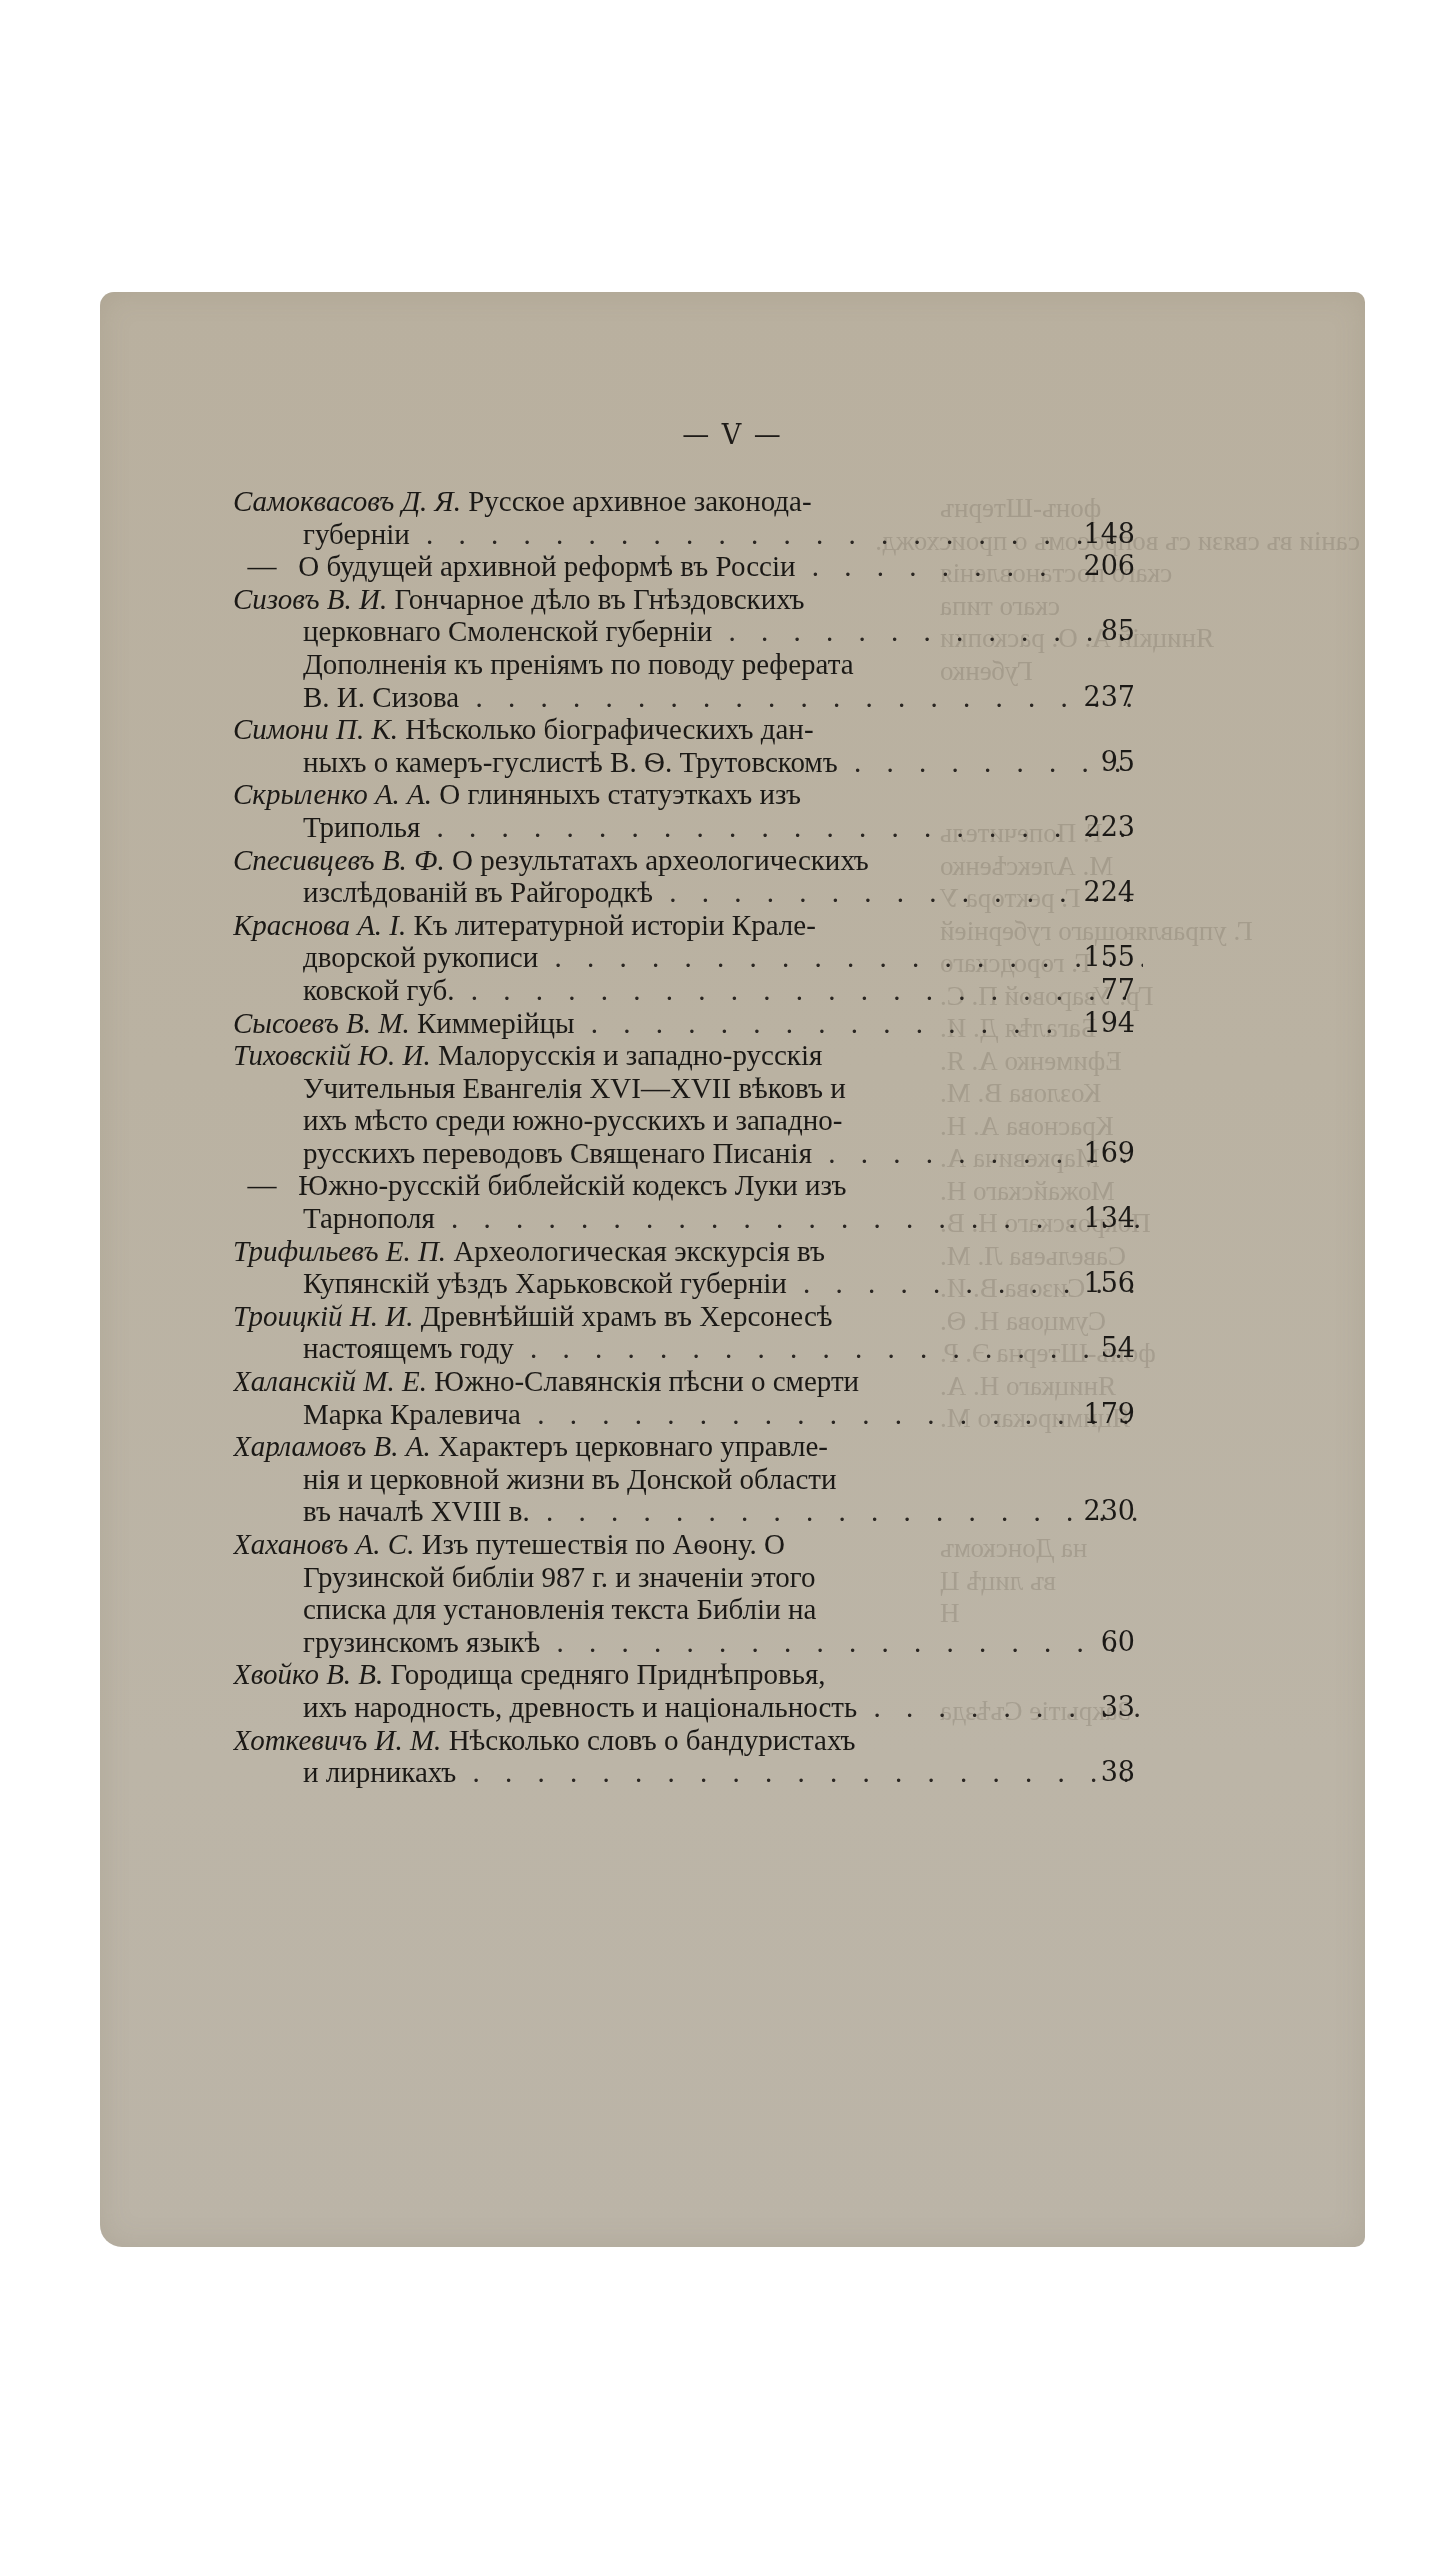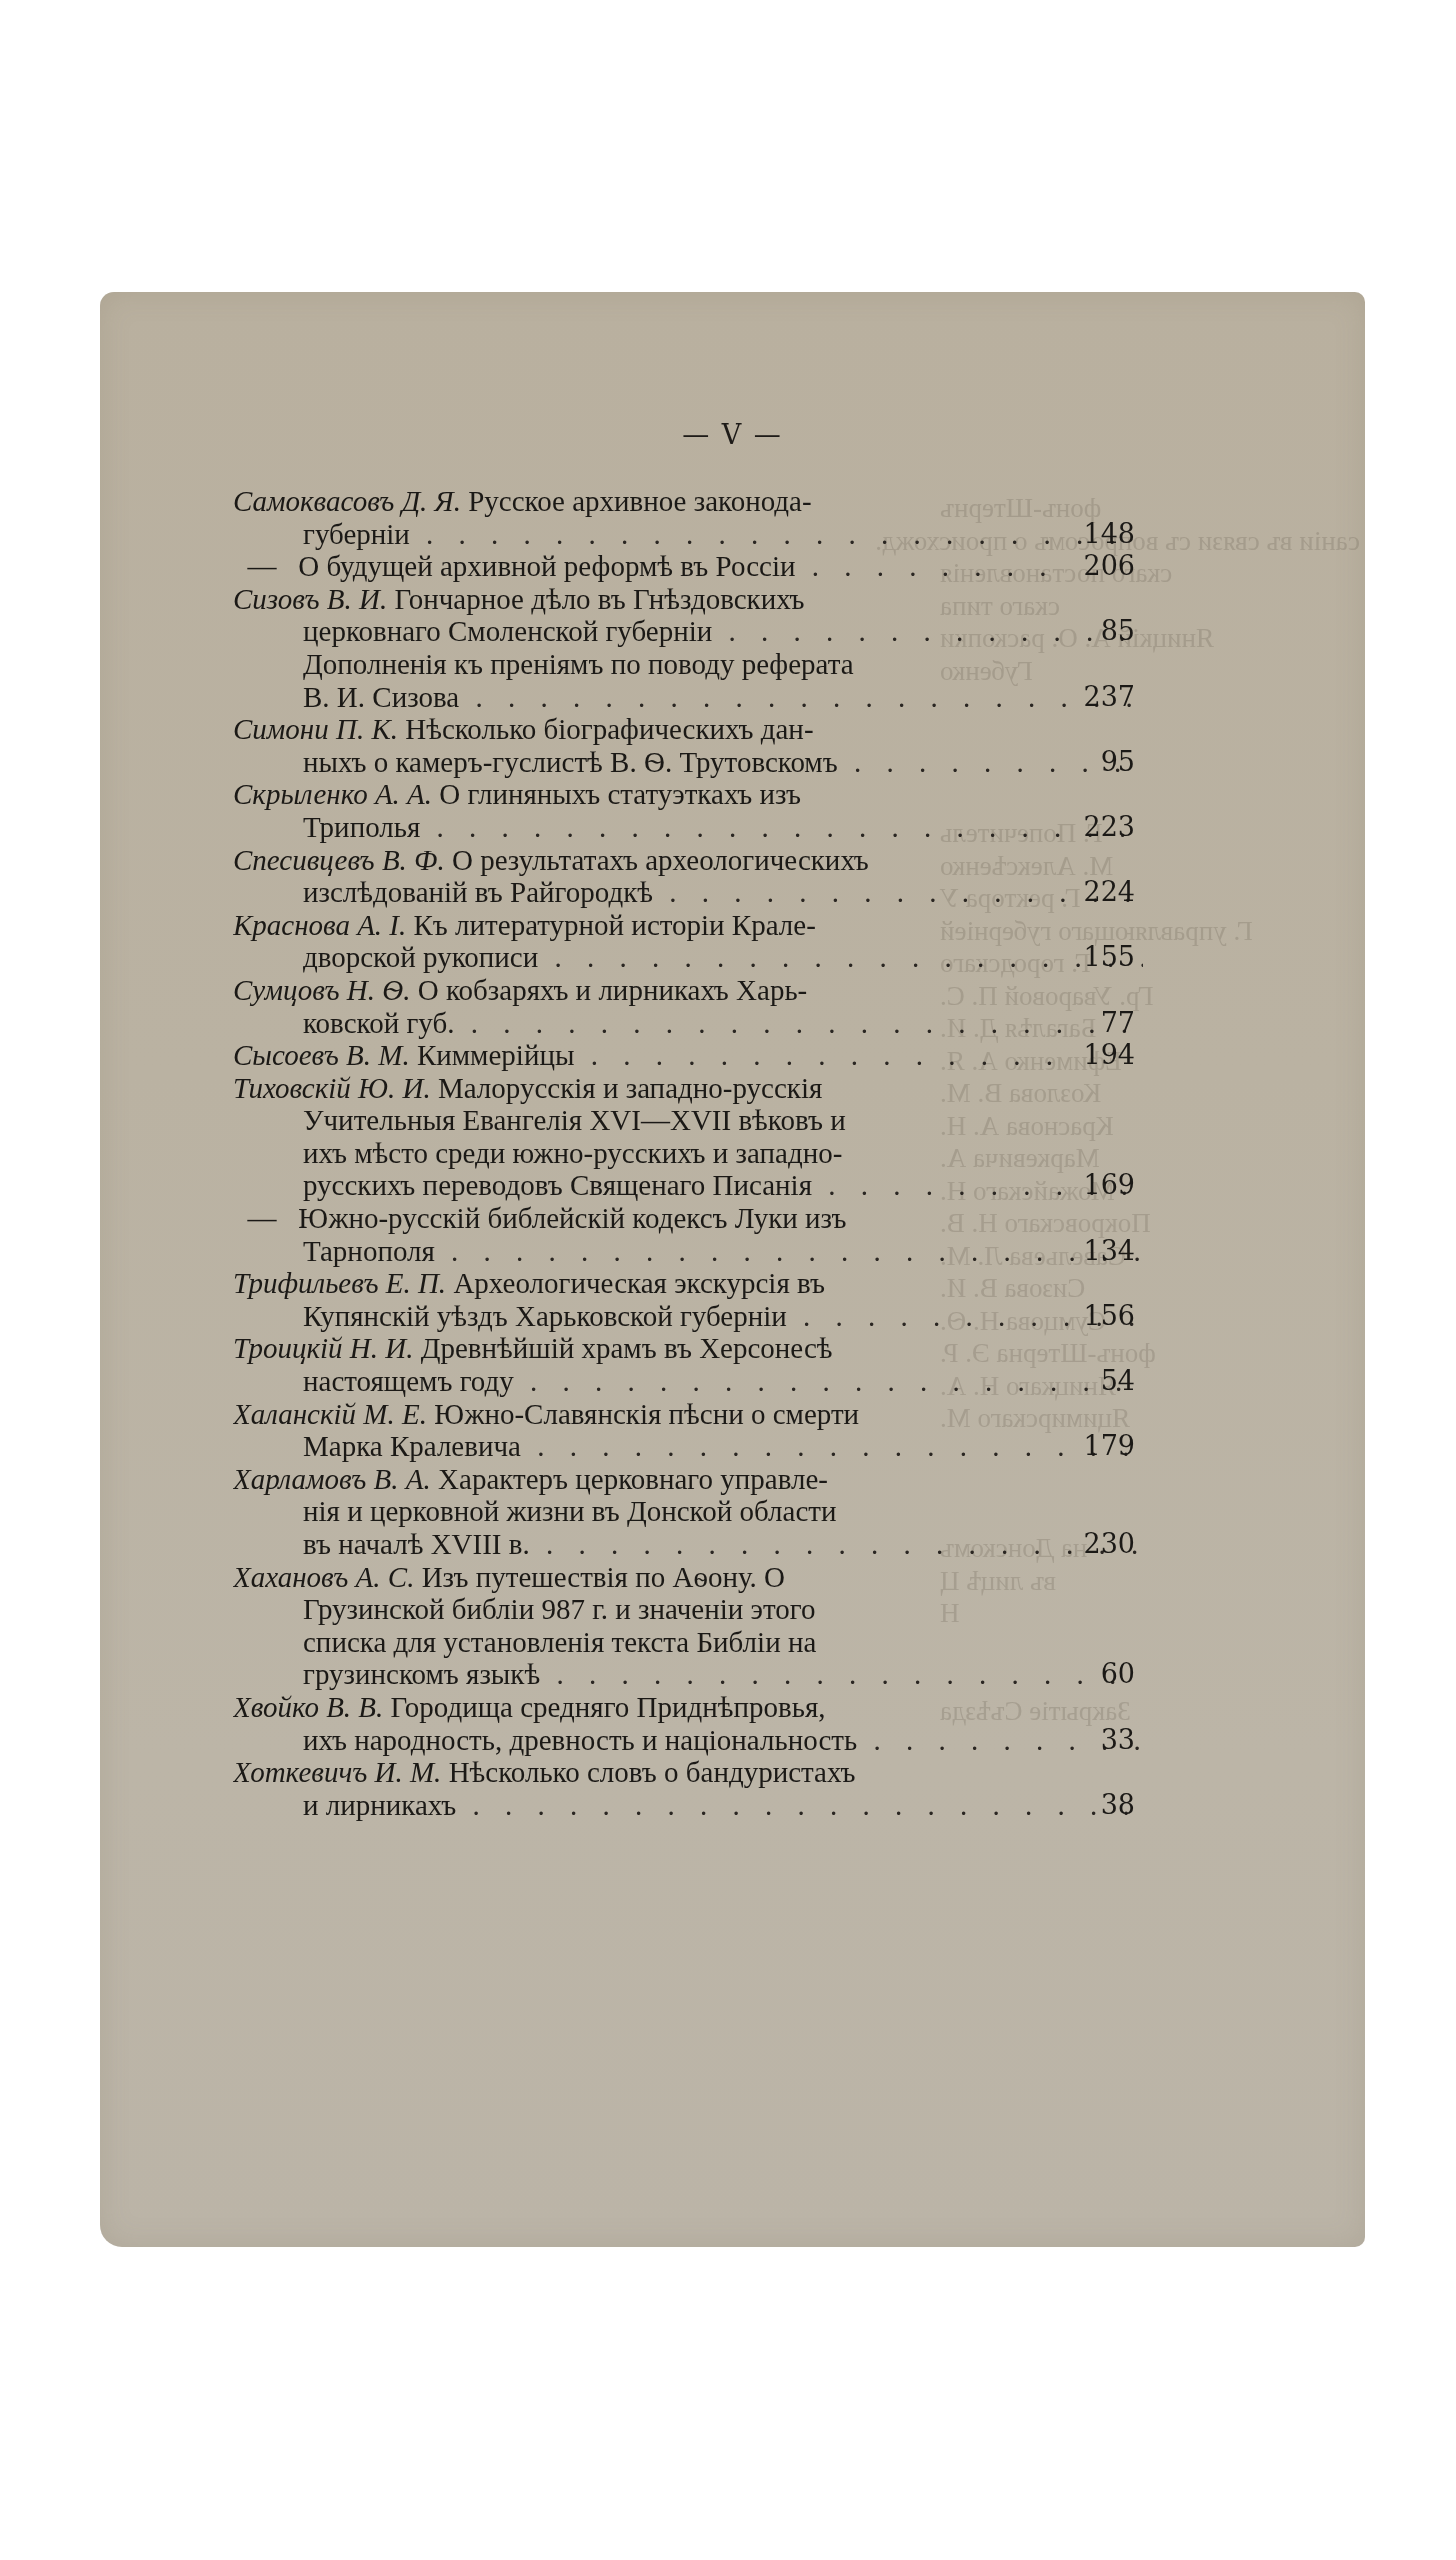--- a/index.html
+++ b/index.html
@@ -160,21 +160,20 @@
       </div>
       <div>
         <div class="line"><span class="txt"><span class="author">Спесивцевъ В. Ф. </span><span>О результатахъ археологическихъ</span></span></div>
         <div class="line cont"><span class="txt"><span>изслѣдованій въ Райгородкѣ</span><span class="dots"> . . . . . . . . . . . . . . . . . . . . . . . . . . . .</span></span><span class="pg">224</span></div>
       </div>
       <div>
         <div class="line"><span class="txt"><span class="author">Краснова А. І. </span><span>Къ литературной исторіи Крале-</span></span></div>
         <div class="line cont"><span class="txt"><span>дворской рукописи</span><span class="dots"> . . . . . . . . . . . . . . . . . . . . . . . . . . . .</span></span><span class="pg">155</span></div>
       </div>
       <div>
-        <div class="line"><span class="txt"><span class="author">Сумцовъ Н. Ѳ. </span><span>О кобзаряхъ и лирникахъ Харь-</span></span></div>
         <div class="line cont"><span class="txt"><span>ковской губ.</span><span class="dots"> . . . . . . . . . . . . . . . . . . . . . . . . . . . .</span></span><span class="pg">77</span></div>
       </div>
       <div>
         <div class="line"><span class="txt"><span class="author">Сысоевъ В. М. </span><span>Киммерійцы</span><span class="dots"> . . . . . . . . . . . . . . . . . . . . . . . . . . . .</span></span><span class="pg">194</span></div>
       </div>
       <div>
         <div class="line"><span class="txt"><span class="author">Тиховскій Ю. И. </span><span>Малорусскія и западно-русскія</span></span></div>
         <div class="line cont"><span class="txt"><span>Учительныя Евангелія XVI—XVII вѣковъ и</span></span></div>
         <div class="line cont"><span class="txt"><span>ихъ мѣсто среди южно-русскихъ и западно-</span></span></div>
         <div class="line cont"><span class="txt"><span>русскихъ переводовъ Священаго Писанія</span><span class="dots"> . . . . . . . . . . . . . . . . . . . . . . . . . . . .</span></span><span class="pg">169</span></div>

